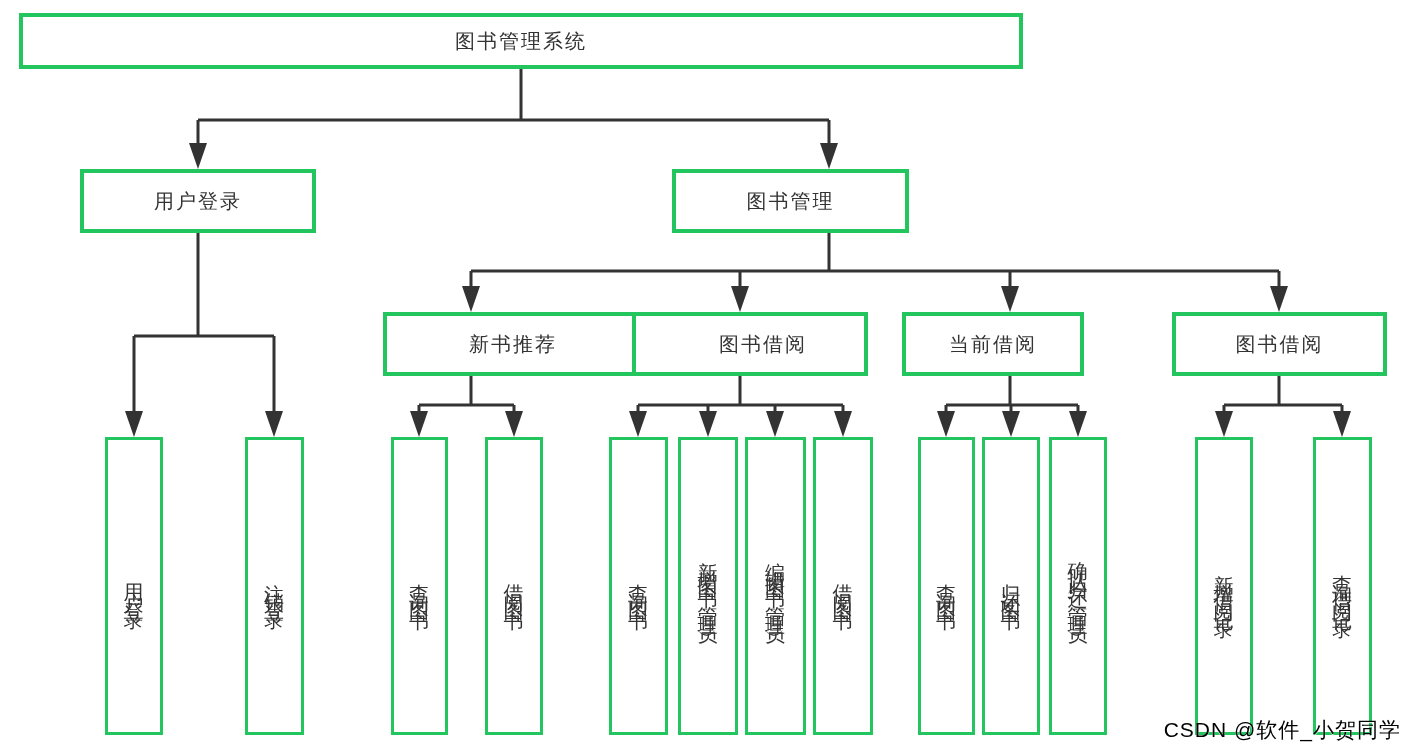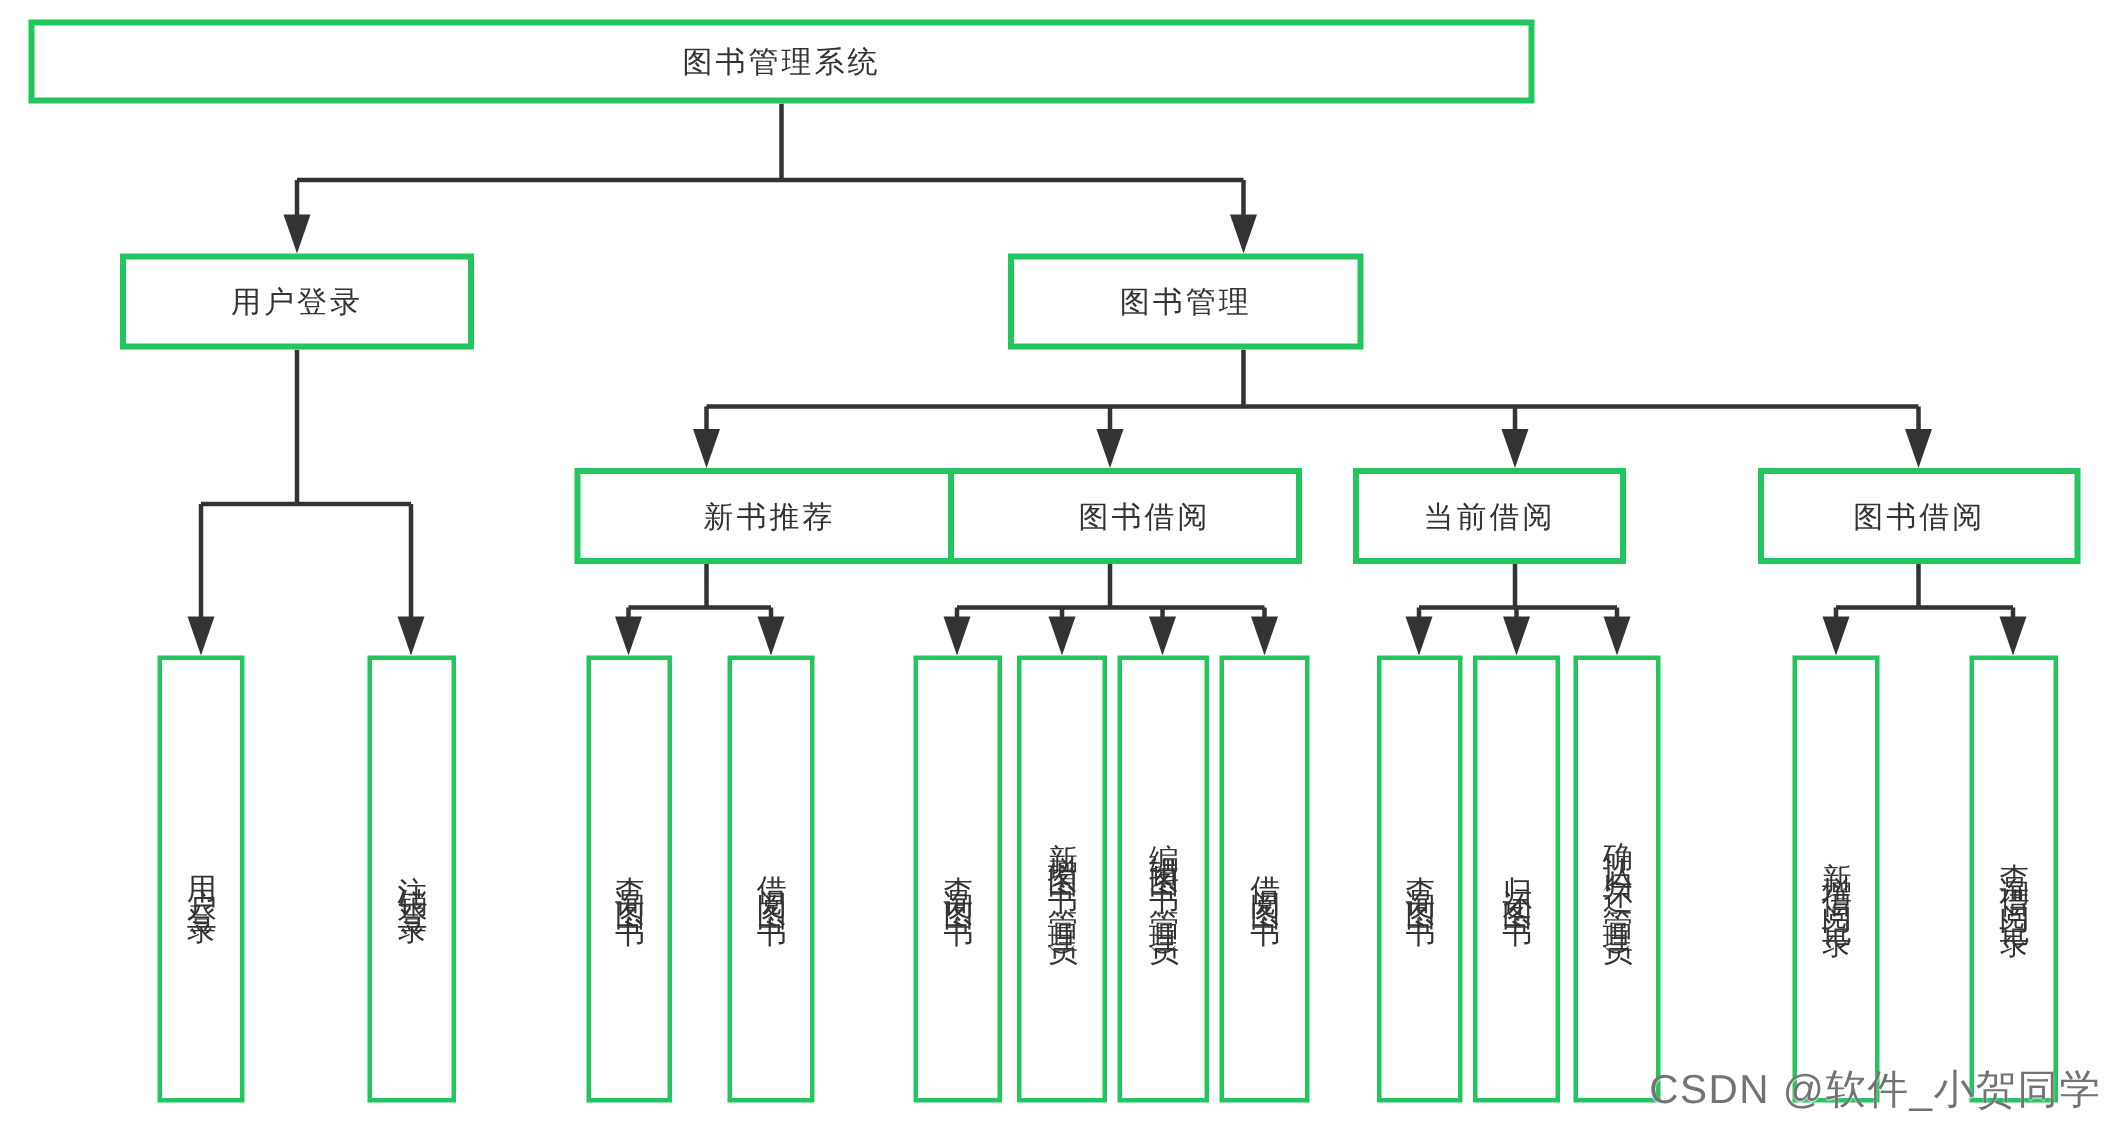--- a/index.html
+++ b/index.html
@@ -13,22 +13,22 @@
   .box{
     position:absolute;background:#ffffff;border:4px solid #22c55e;box-sizing:border-box;
     display:flex;align-items:center;justify-content:center;
     font-size:20px;letter-spacing:2px;white-space:nowrap;
   }
   .leaf{border-width:3px;}
   .leaf .vtext{
     writing-mode:vertical-rl;letter-spacing:9px;line-height:1.1;font-size:20px;
   }
   .watermark{
-    position:absolute;right:4px;bottom:3px;font-size:27px;letter-spacing:1px;
-    color:#737373;text-shadow:0 1px 1px #ffffff;
+    position:absolute;right:4px;bottom:3px;font-size:21px;letter-spacing:1px;
+    color:#000000;text-shadow:0 1px 1px #ffffff;
   }
 </style>
 </head>
 <body>
 
 <div class="stage">
 
   <svg class="wires" viewBox="0 0 1405 747" aria-hidden="true">
 
     <path d="M521,69 V120 M198,120 H829 M198,120 V146 M829,120 V146"></path>

